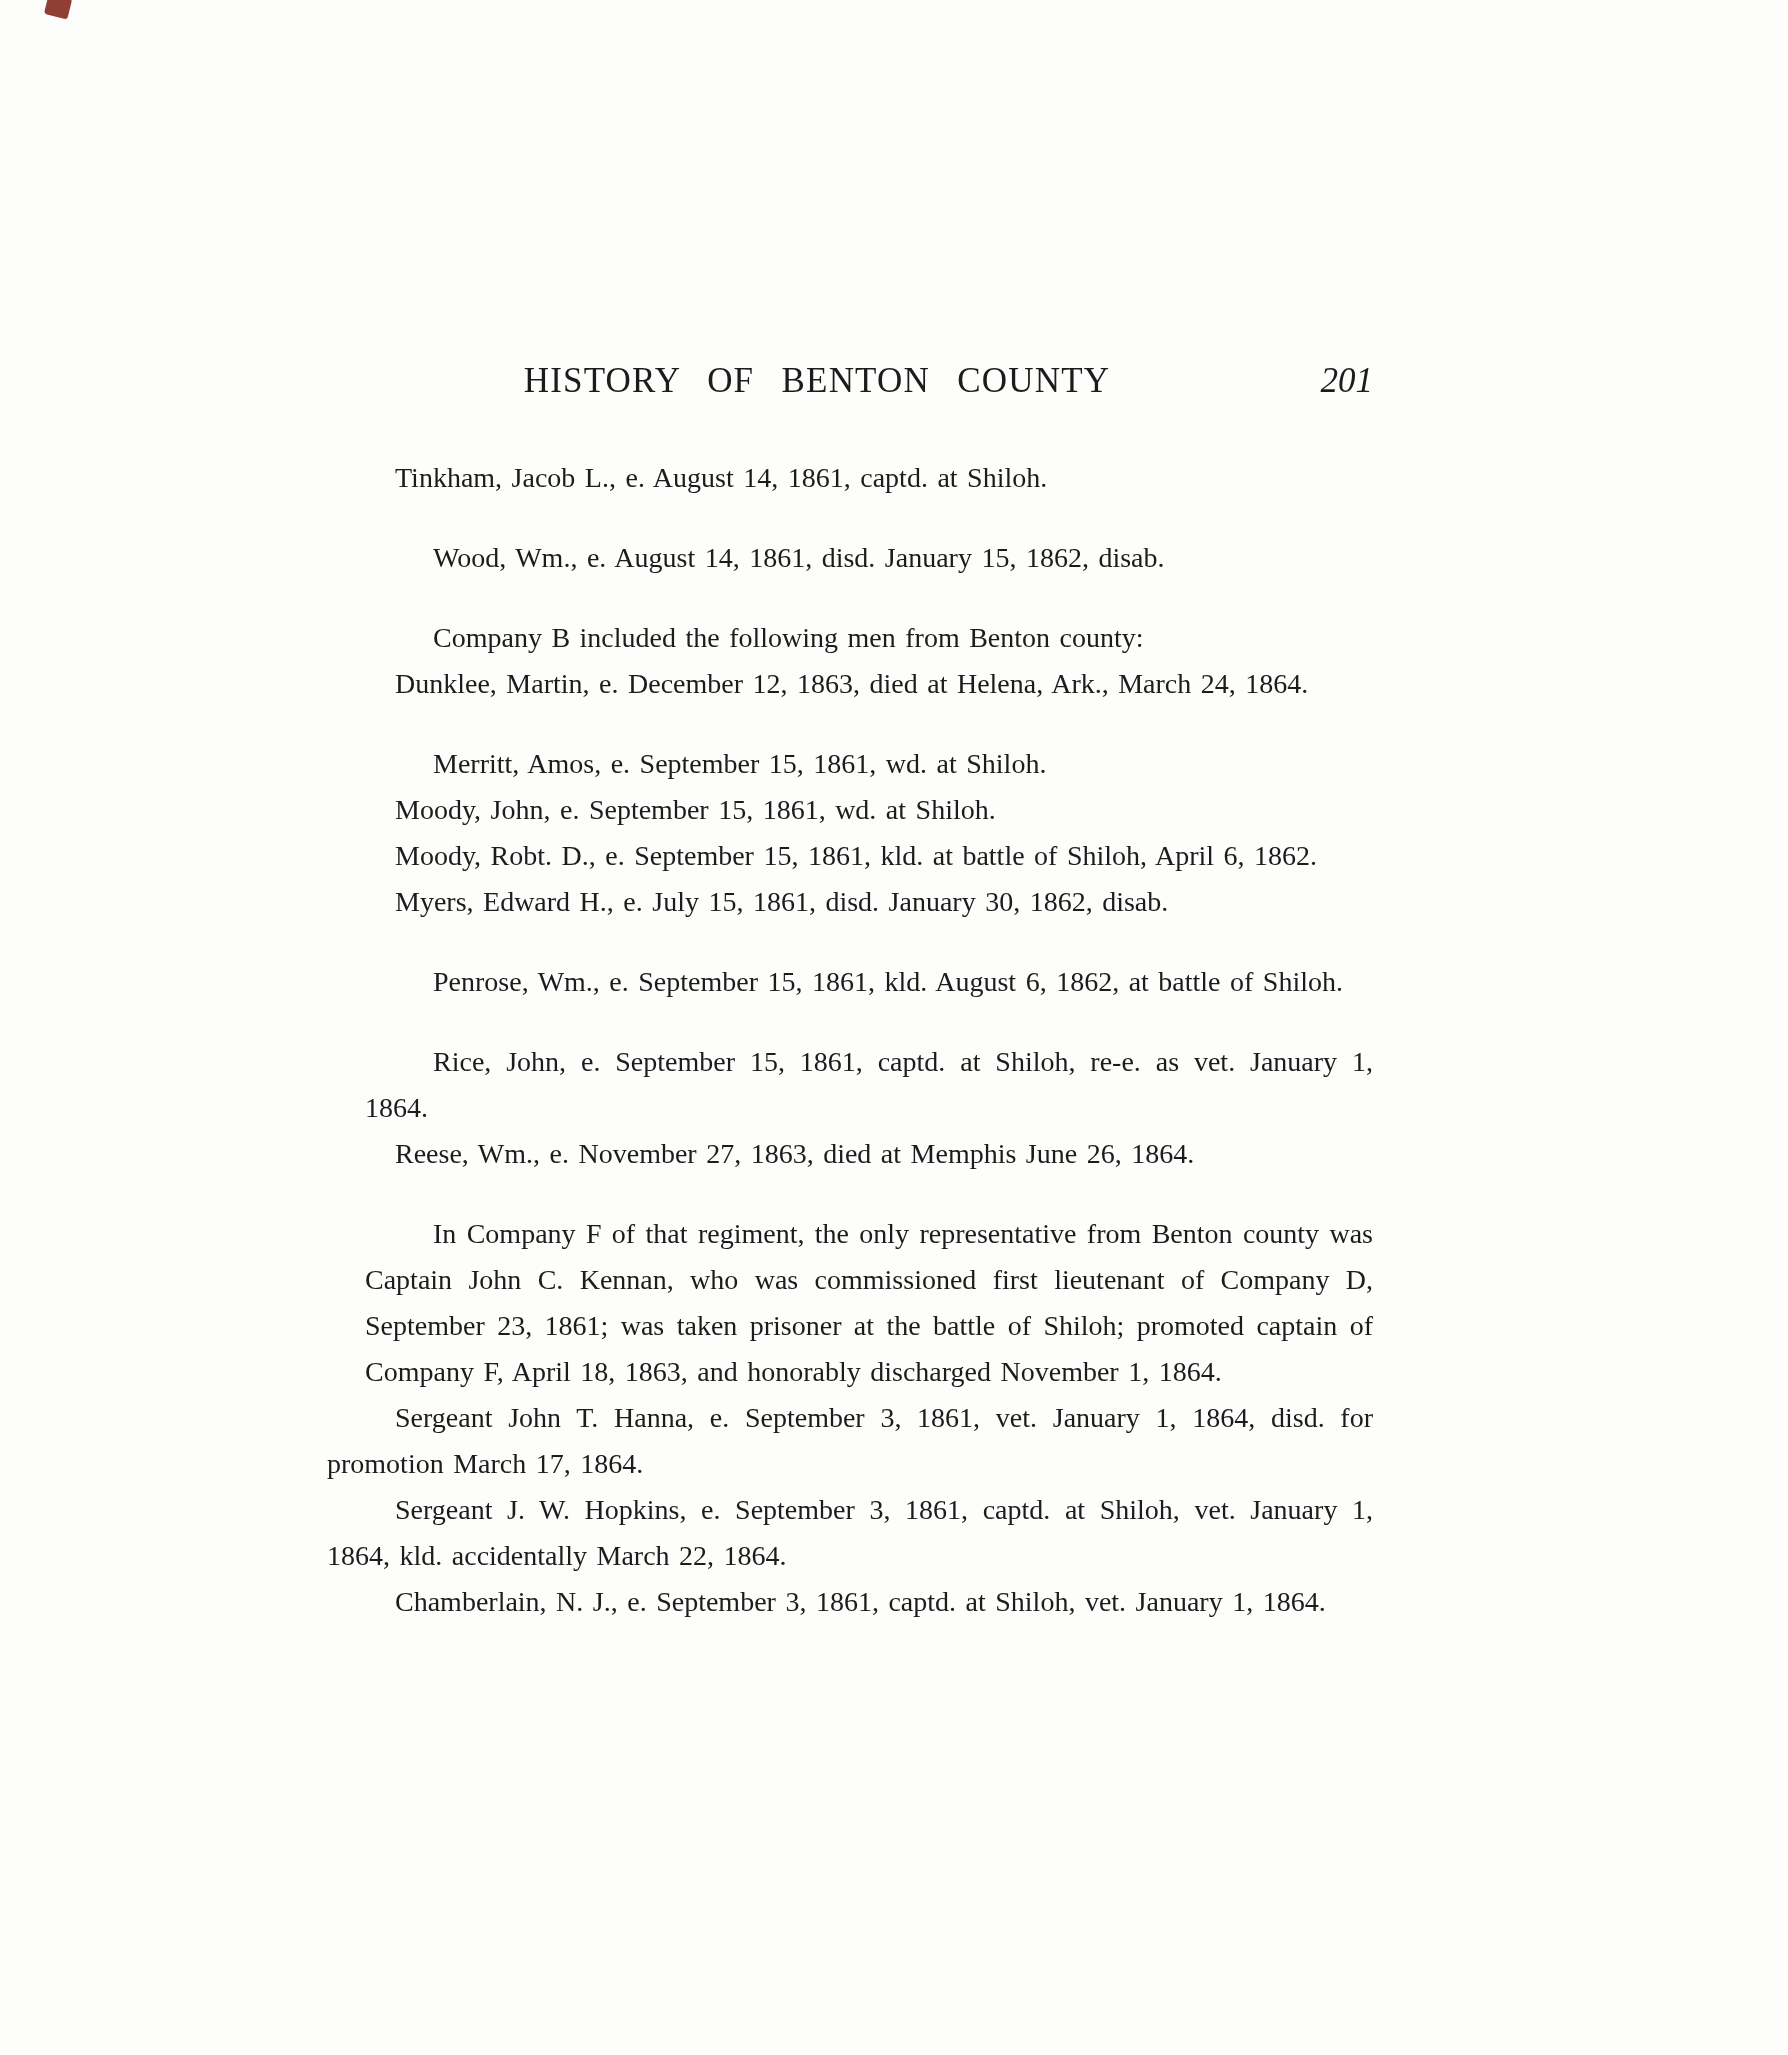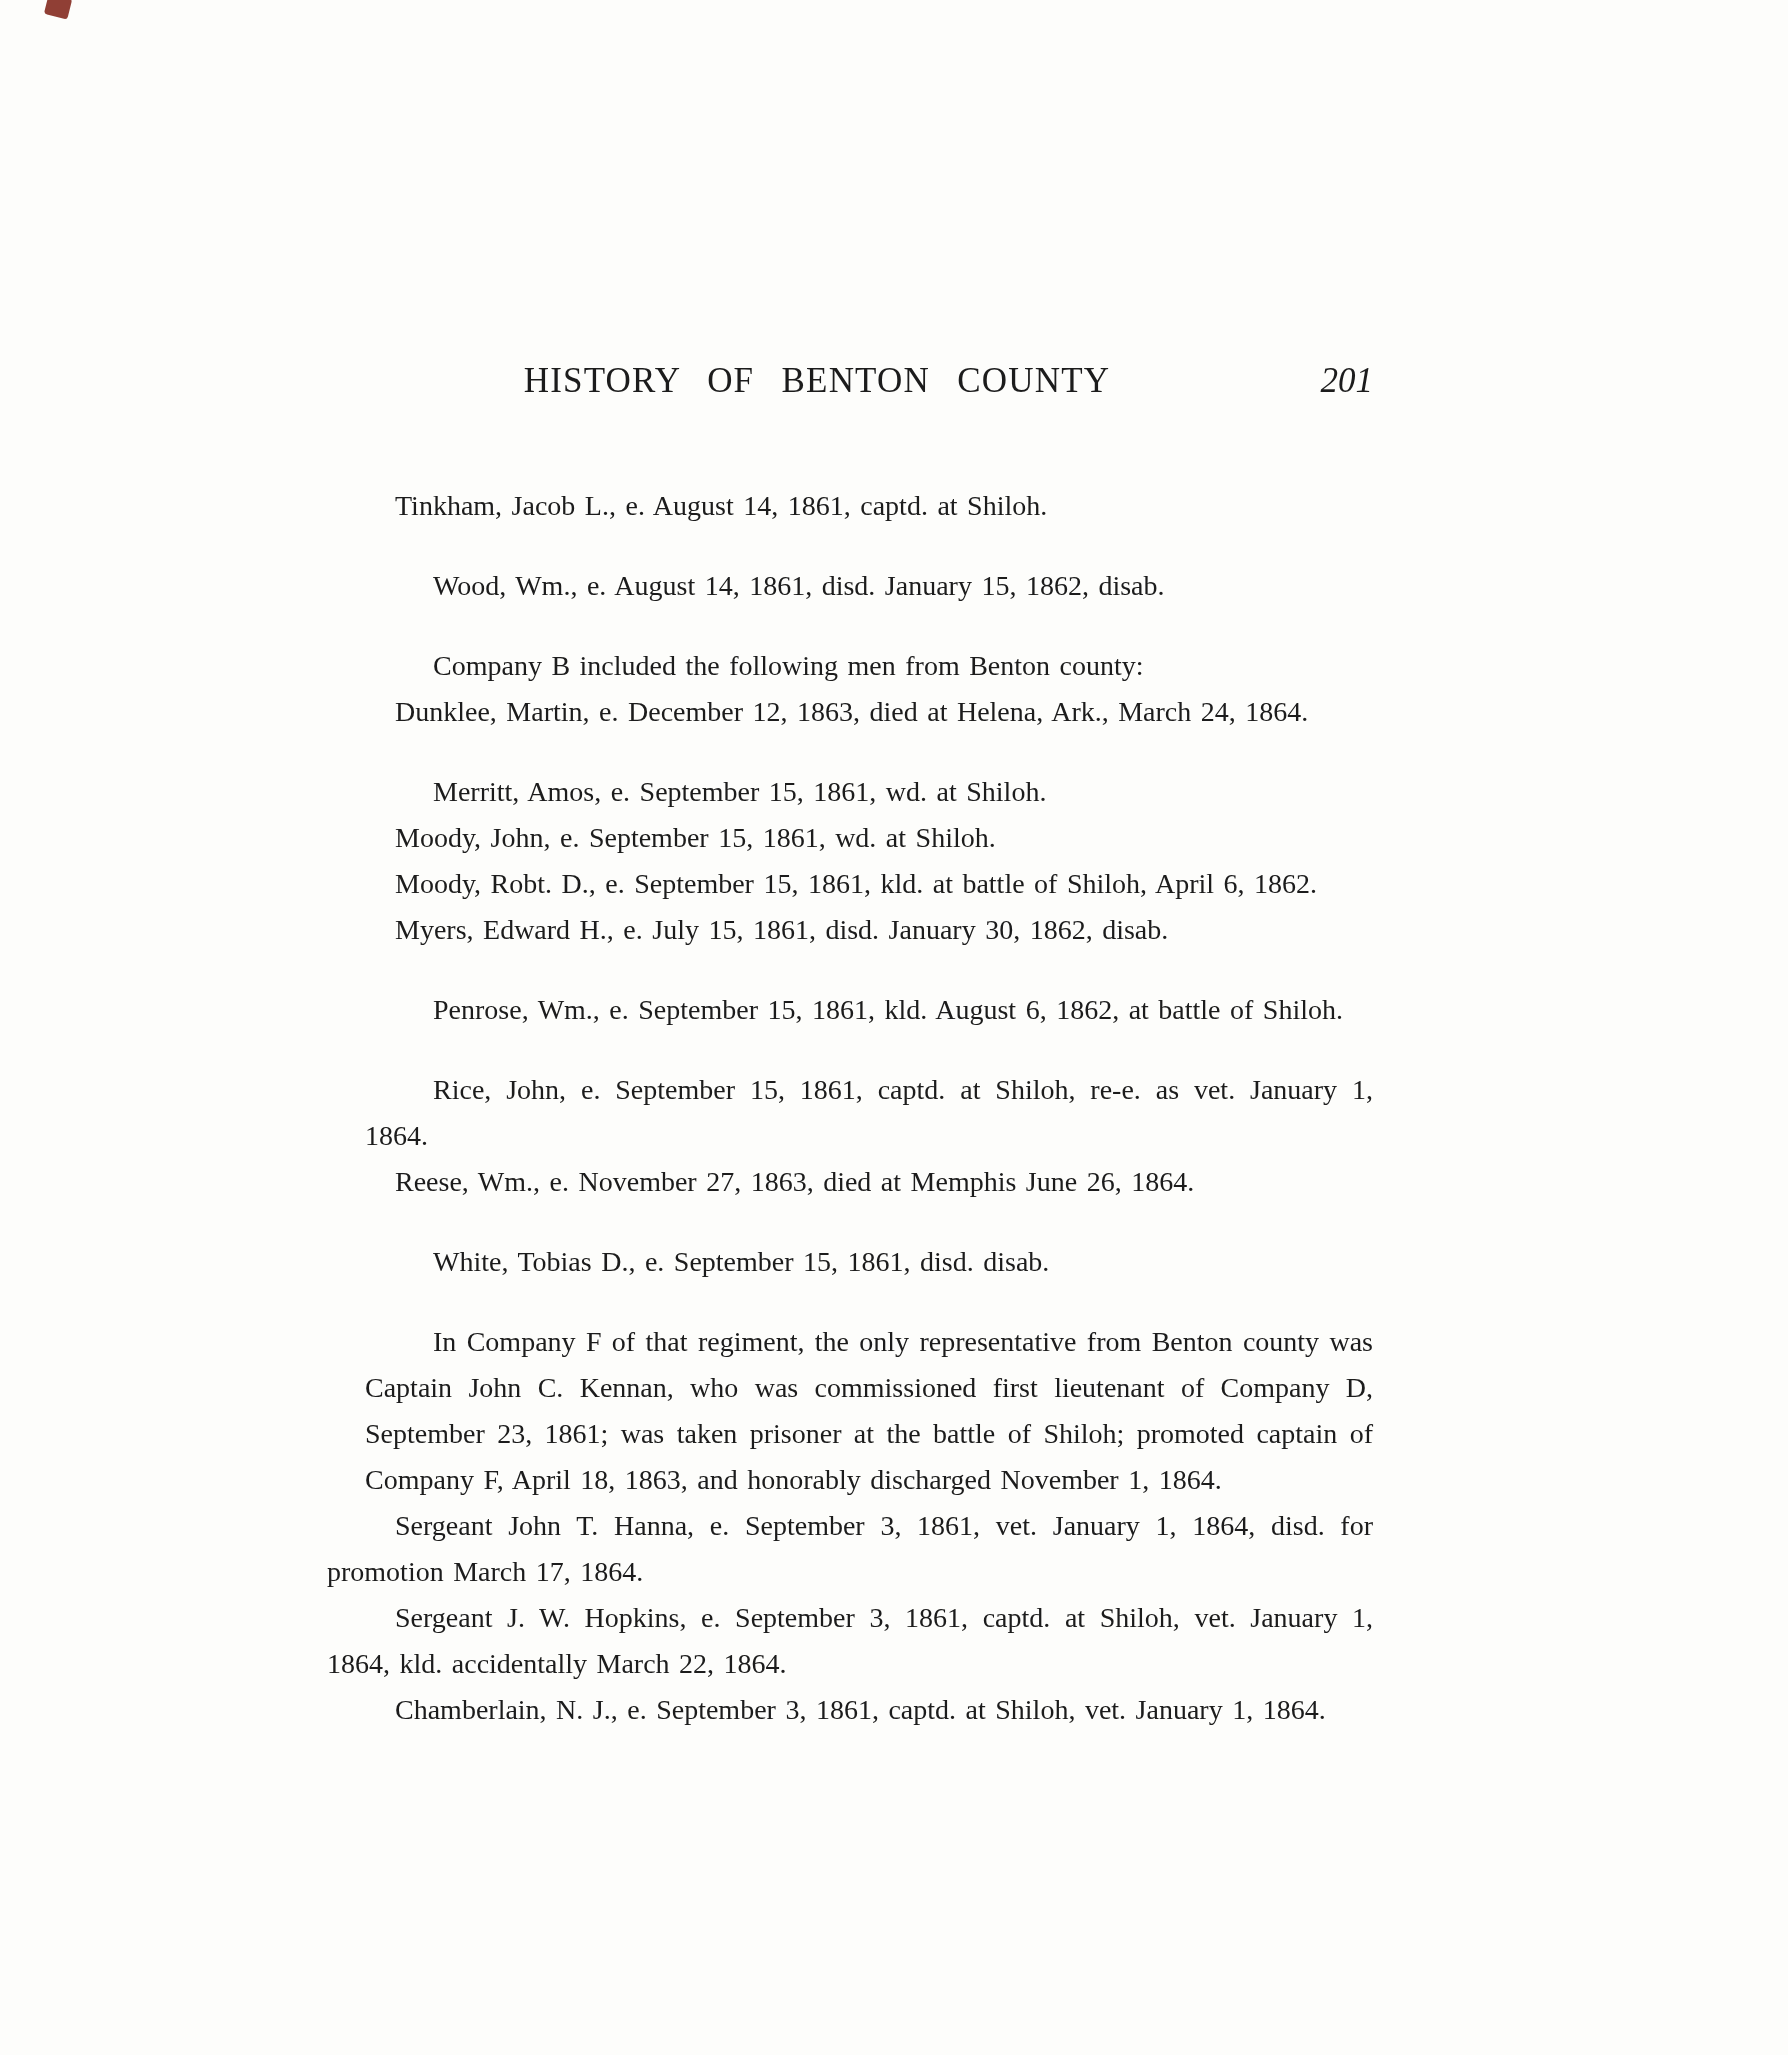--- a/index.html
+++ b/index.html
@@ -31,21 +31,21 @@
     position: absolute;
     left: 327px;
     top: 358px;
     width: 1046px;
   }
   .page-header {
     display: flex;
     align-items: baseline;
     font-size: 35px;
     line-height: 45px;
-    margin-bottom: 80px;
+    margin-bottom: 52px;
   }
   .header-title {
     flex: 1;
     text-align: center;
     letter-spacing: 1.2px;
     word-spacing: 17.3px;
   }
   .page-number {
     text-align: right;
     min-width: 66px;
@@ -82,21 +82,20 @@
     <p class="line gap">Wood, Wm., e. August 14, 1861, disd. January 15, 1862, disab.</p>
     <p class="line gap">Company B included the following men from Benton county:</p>
     <p class="line">Dunklee, Martin, e. December 12, 1863, died at Helena, Ark., March 24, 1864.</p>
     <p class="line gap">Merritt, Amos, e. September 15, 1861, wd. at Shiloh.</p>
     <p class="line">Moody, John, e. September 15, 1861, wd. at Shiloh.</p>
     <p class="line">Moody, Robt. D., e. September 15, 1861, kld. at battle of Shiloh, April 6, 1862.</p>
     <p class="line">Myers, Edward H., e. July 15, 1861, disd. January 30, 1862, disab.</p>
     <p class="line gap">Penrose, Wm., e. September 15, 1861, kld. August 6, 1862, at battle of Shiloh.</p>
     <p class="line gap">Rice, John, e. September 15, 1861, captd. at Shiloh, re-e. as vet. January 1, 1864.</p>
     <p class="line">Reese, Wm., e. November 27, 1863, died at Memphis June 26, 1864.</p>
-    <p class="line gap">White, Tobias D., e. September 15, 1861, disd. disab.</p>
     <p class="line gap">In Company F of that regiment, the only representative from Benton county was Captain John C. Kennan, who was commissioned first lieutenant of Company D, September 23, 1861; was taken prisoner at the battle of Shiloh; promoted captain of Company F, April 18, 1863, and honorably discharged November 1, 1864.</p>
     <p class="line">Sergeant John T. Hanna, e. September 3, 1861, vet. January 1, 1864, disd. for promotion March 17, 1864.</p>
     <p class="line">Sergeant J. W. Hopkins, e. September 3, 1861, captd. at Shiloh, vet. January 1, 1864, kld. accidentally March 22, 1864.</p>
     <p class="line">Chamberlain, N. J., e. September 3, 1861, captd. at Shiloh, vet. January 1, 1864.</p>
 
   </div>
 </div>
 
 
 </body></html>

